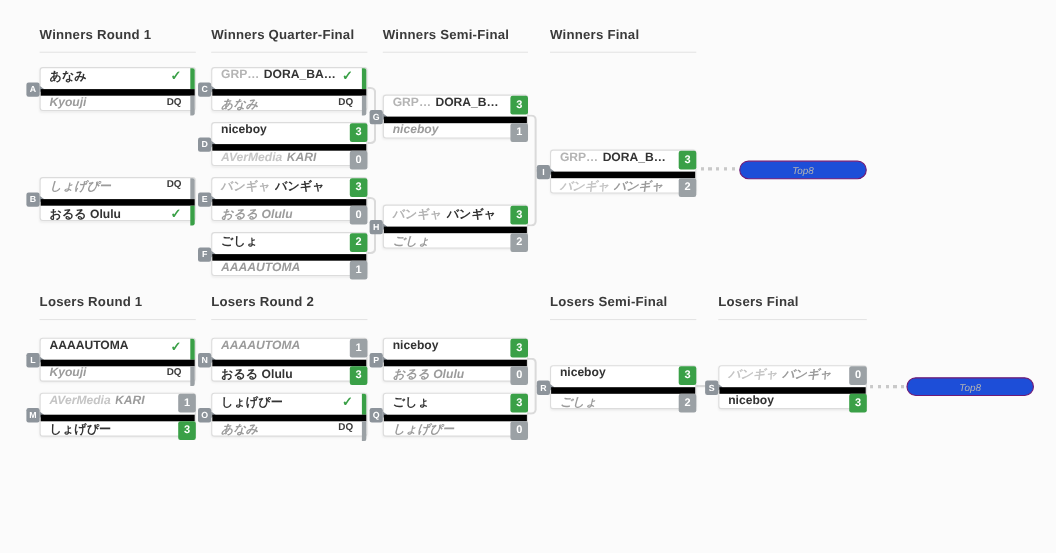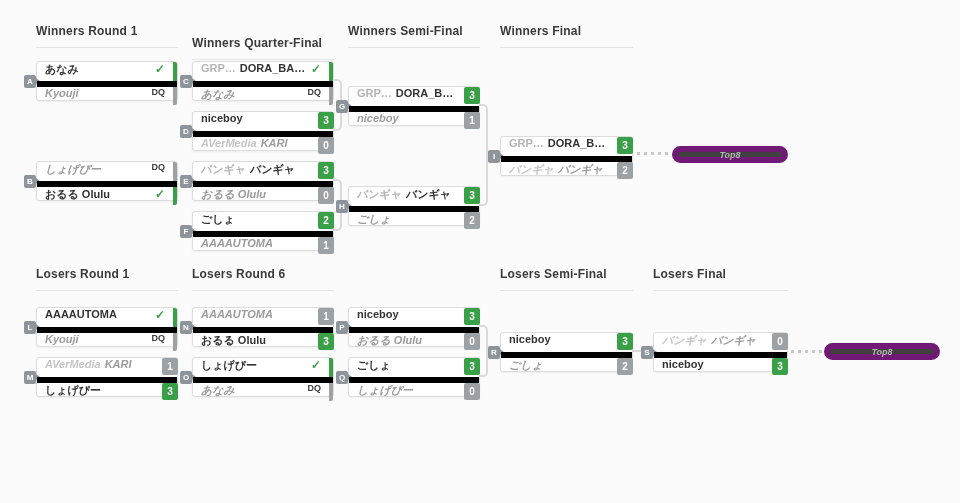--- a/index.html
+++ b/index.html
@@ -40,51 +40,51 @@
   .badge.x{background:#9ba1a5}
   
   .tag{position:absolute;left:-13px;top:13px;width:12px;height:13px;background:#8d949b;border-radius:2px;
        color:#fff;font-size:8px;font-weight:bold;text-align:center;line-height:13px}
   .tag::after{content:"";position:absolute;left:12px;top:3px;width:0;height:0;
        border-left:4px solid #8d949b;border-top:3.5px solid transparent;border-bottom:3.5px solid transparent}
   
   .conn{position:absolute;border:2px solid #dadada;border-left:none;border-radius:0 5px 5px 0;width:8px;box-sizing:border-box}
   .stub{position:absolute;height:2px;background:#dadada}
   .dash{position:absolute;height:3px;background:repeating-linear-gradient(to right,#c9c9c9 0 3px,transparent 3px 7px)}
-  .pill{position:absolute;width:116px;height:17px;border:6px solid #701a75;border-radius:9px;background:#404040;
-        color:#b3b3b3;font-size:9px;font-style:italic;font-weight:bold;display:flex;align-items:center;
+  .pill{position:absolute;width:116px;height:17px;border:1px solid #701a75;border-radius:9px;background:#1d4ed8;
+        color:#b3b3b3;font-size:9px;font-style:italic;font-weight:normal;display:flex;align-items:center;
         justify-content:center;box-sizing:border-box}
 </style>
 </head>
 <body>
 
 <div class="canvas">
 
   <div class="colhead" style="left:36px;top:24px;width:142px">
     <div class="ht">Winners Round 1</div>
     <div class="hline"></div>
   </div>
-  <div class="colhead" style="left:192px;top:36px;width:142px">
+  <div class="colhead" style="left:192px;top:24px;width:142px">
     <div class="ht">Winners Quarter-Final</div>
     <div class="hline"></div>
   </div>
   <div class="colhead" style="left:348px;top:24px;width:132px">
     <div class="ht">Winners Semi-Final</div>
     <div class="hline"></div>
   </div>
   <div class="colhead" style="left:500px;top:24px;width:133px">
     <div class="ht">Winners Final</div>
     <div class="hline"></div>
   </div>
   <div class="colhead" style="left:36px;top:267px;width:142px">
     <div class="ht">Losers Round 1</div>
     <div class="hline"></div>
   </div>
   <div class="colhead" style="left:192px;top:267px;width:142px">
-    <div class="ht">Losers Round 6</div>
+    <div class="ht">Losers Round 2</div>
     <div class="hline"></div>
   </div>
   <div class="colhead" style="left:500px;top:267px;width:133px">
     <div class="ht">Losers Semi-Final</div>
     <div class="hline"></div>
   </div>
   <div class="colhead" style="left:653px;top:267px;width:135px">
     <div class="ht">Losers Final</div>
     <div class="hline"></div>
   </div>

